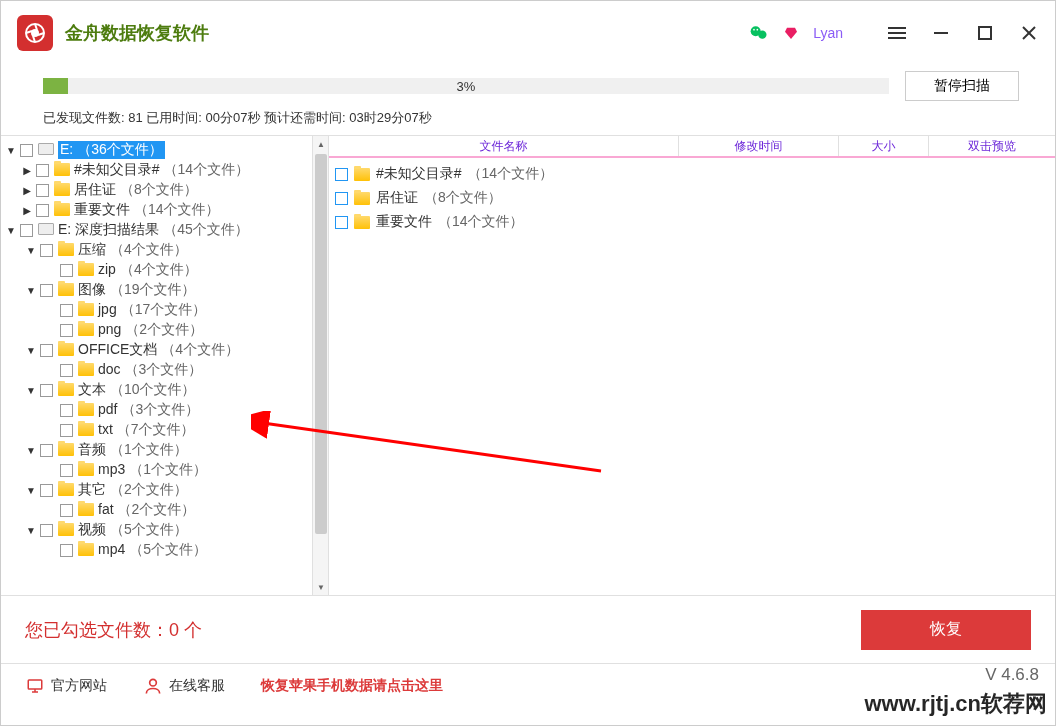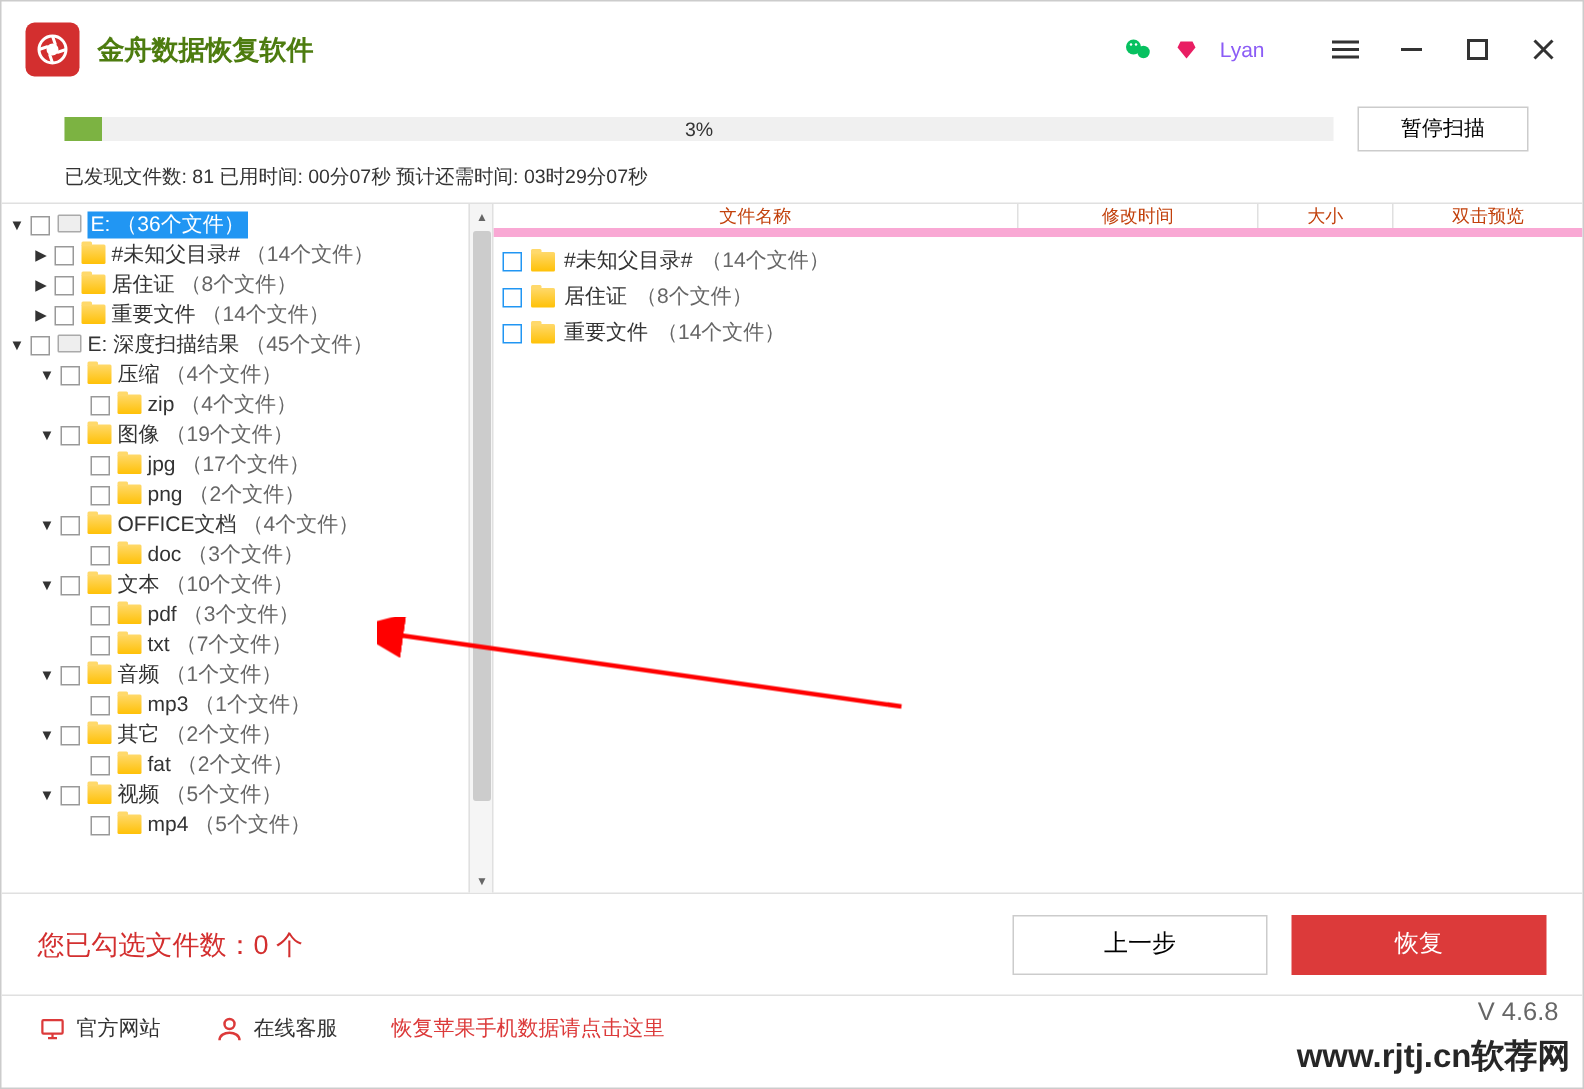--- a/index.html
+++ b/index.html
@@ -39,21 +39,21 @@
 .tree-icon { width: 16px; height: 14px; margin: 0 4px 0 2px; display: inline-flex; }
 .folder-icon { width: 16px; height: 13px; background: linear-gradient(#ffd96b, #ffc107); border-radius: 1px; position: relative; }
 .folder-icon::before { content: ''; position: absolute; top: -2px; left: 0; width: 7px; height: 3px; background: #ffd96b; border-radius: 1px 1px 0 0; }
 .drive-icon { width: 16px; height: 12px; background: #eee; border: 1px solid #aaa; border-radius: 1px; }
 .tree-label { color: #333; cursor: default; }
 .tree-label.selected { background: #2196f3; color: #fff; padding: 0 2px; }
 .count { color: #666; margin-left: 4px; }
 .tree-label.selected .count { color: #fff; }
 
 
-.table-header { display: flex; height: 22px; border-bottom: 6px solid #f9a8d4; font-size: 12px; color: #c2410c; }
+.table-header { display: flex; height: 22px; border-bottom: 2px solid #f9a8d4; font-size: 12px; color: #6d28d9; }
 .th { display: flex; align-items: center; justify-content: center; border-right: 1px solid #e0e0e0; }
 .th-name { width: 350px; }
 .th-time { width: 160px; }
 .th-size { width: 90px; }
 .th-preview { flex: 1; border-right: none; }
 
 
 .file-list { padding: 4px 0; }
 .file-row { display: flex; align-items: center; height: 24px; padding-left: 6px; font-size: 14px; }
 .file-check { width: 13px; height: 13px; border: 1px solid #2196f3; margin-right: 6px; cursor: pointer; }
@@ -65,21 +65,21 @@
 .footer-action { height: 68px; border-top: 1px solid #e0e0e0; display: flex; align-items: center; padding: 0 24px; }
 .selected-count { font-size: 18px; color: #d32f2f; }
 .footer-action-right { margin-left: auto; display: flex; gap: 16px; }
 .btn-prev { width: 170px; height: 40px; border: 1px solid #ccc; background: #fff; font-size: 16px; cursor: pointer; }
 .btn-recover { width: 170px; height: 40px; background: #dc3a3a; color: #fff; border: none; font-size: 16px; cursor: pointer; }
 
 
 .bottombar { height: 44px; border-top: 1px solid #e0e0e0; display: flex; align-items: center; padding: 0 24px; font-size: 14px; }
 .bb-link { display: flex; align-items: center; gap: 6px; margin-right: 36px; color: #333; cursor: pointer; }
 .bb-link svg { color: #dc3a3a; }
-.bb-promo { color: #dc3a3a; font-weight: 400; cursor: pointer; }
+.bb-promo { color: #dc3a3a; font-weight: 700; cursor: pointer; }
 .watermark { position: absolute; right: 8px; bottom: 6px; font-size: 22px; font-weight: bold; color: rgba(0,0,0,0.85); pointer-events: none; }
 .version { position: absolute; right: 16px; bottom: 40px; font-size: 17px; color: #666; }
 
 
 .red-arrow { position: absolute; pointer-events: none; z-index: 100; }
 
 
 .scrollbar-v { position: absolute; right: 0; top: 0; width: 16px; height: 100%; background: #f5f5f5; border-left: 1px solid #e0e0e0; }
 .scroll-thumb { position: absolute; left: 2px; top: 18px; width: 12px; height: 380px; background: #ccc; border-radius: 2px; }
 .scroll-arrow { position: absolute; left: 0; width: 16px; height: 16px; display: flex; align-items: center; justify-content: center; font-size: 8px; color: #666; cursor: pointer; }
@@ -347,21 +347,20 @@
           <span class="file-name">重要文件</span>
           <span class="file-count">（14个文件）</span>
         </div>
     </div>
   </div>
 </div>
 
 <div class="footer-action">
   <span class="selected-count">您已勾选文件数：0 个</span>
   <div class="footer-action-right">
-    <button class="btn-prev">上一步</button>
     <button class="btn-recover">恢复</button>
   </div>
 </div>
 
 <div class="bottombar">
   <div class="bb-link">
     <svg width="20" height="18" viewBox="0 0 24 24" fill="none" stroke="#dc3a3a" stroke-width="2">
         <rect x="3" y="4" width="18" height="12" rx="1"></rect>
         <line x1="8" y1="20" x2="16" y2="20"></line>
         <line x1="12" y1="16" x2="12" y2="20"></line>

